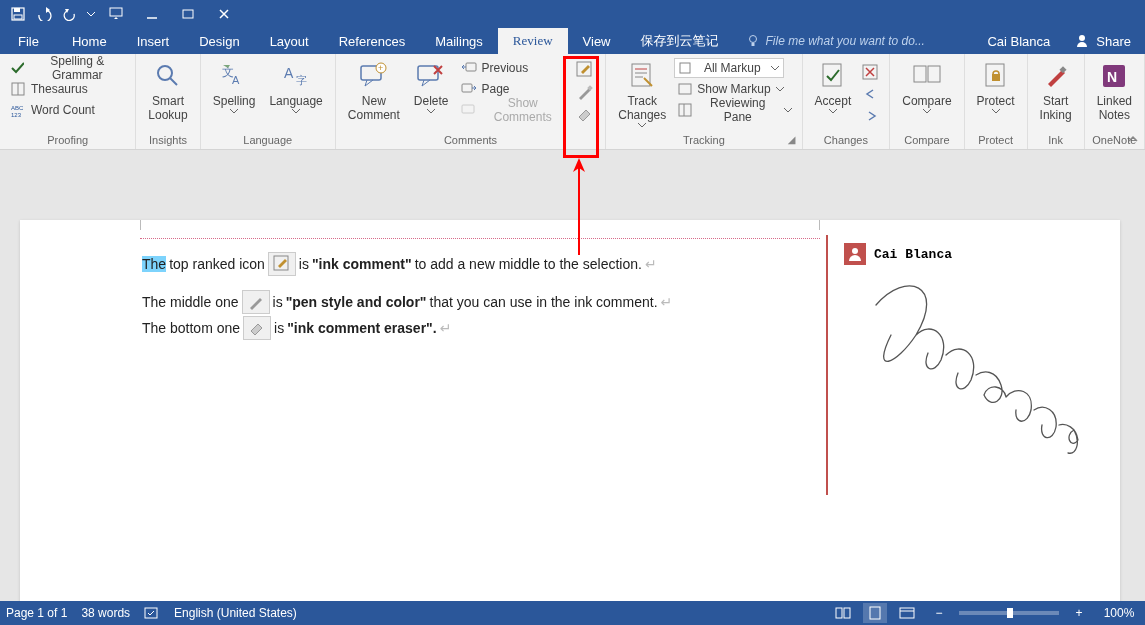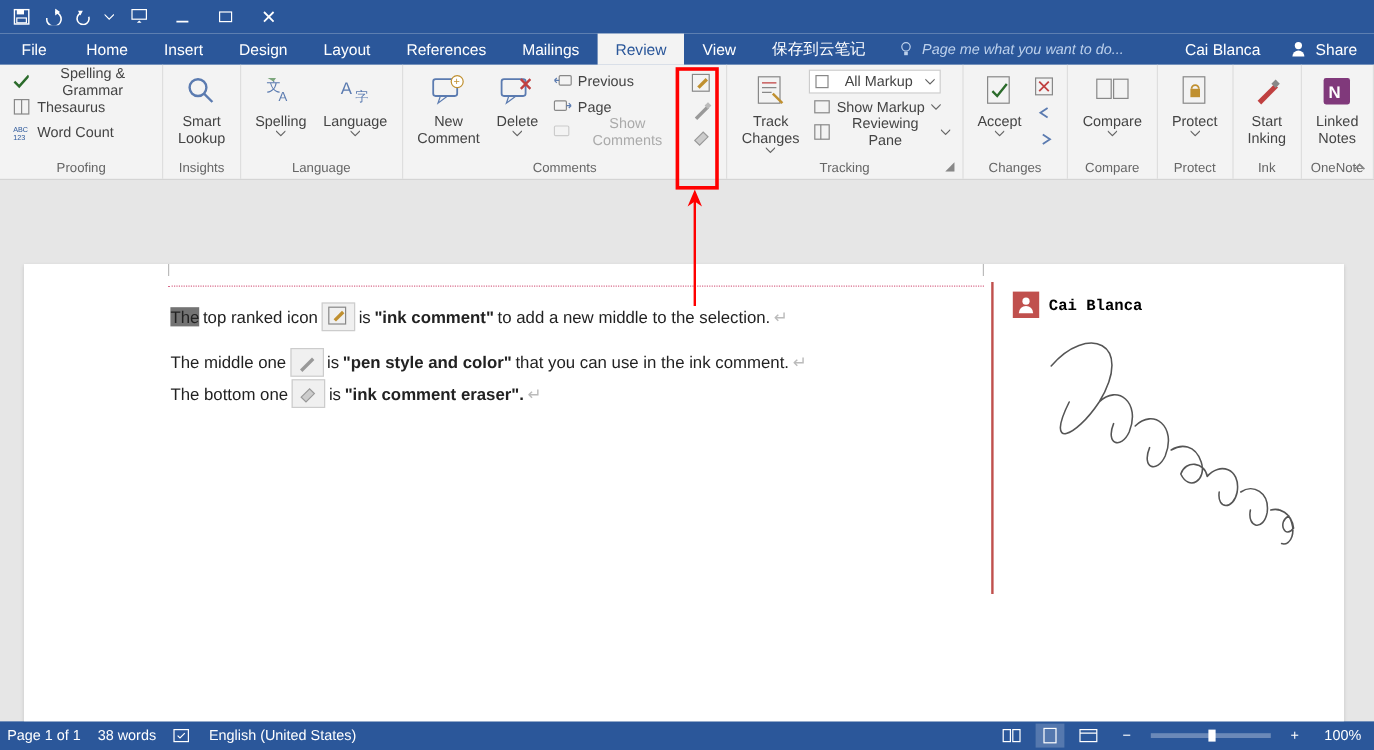--- a/index.html
+++ b/index.html
@@ -9,21 +9,21 @@
 .titlebar { height: 28px; background: #2b579a; color: #fff; display: flex; align-items: center; }
 .qat { display: flex; align-items: center; gap: 2px; padding-left: 6px; }
 .qat-btn { width: 24px; height: 24px; display: flex; align-items: center; justify-content: center; cursor: pointer; }
 .title-center { flex: 1; text-align: center; font-size: 12px; color: #e8eef7; }
 .winbtns { display: flex; }
 .winbtn { width: 36px; height: 28px; display: flex; align-items: center; justify-content: center; cursor: pointer; }
 
 
 .tabbar { height: 26px; background: #2b579a; display: flex; align-items: stretch; color: #fff; }
 .tab { padding: 0 15px; display: flex; align-items: center; font-size: 13px; cursor: pointer; }
-.tab.active { background: #f3f3f3; color: #2b579a; }
+.tab.active { background: #f3f3f3; color: #2b579a; font-family: Liberation Serif, serif; }
 .tab.file { padding-left: 18px; padding-right: 18px; }
 .tellme { color: #bdd1ec; font-size: 12px; font-style: italic; display: flex; align-items: center; padding-left: 12px; gap: 6px; }
 .spacer { flex: 1; }
 .user { padding: 0 10px; display: flex; align-items: center; font-size: 13px; }
 .share { padding: 0 14px; display: flex; align-items: center; gap: 6px; font-size: 13px; cursor: pointer; }
 
 
 .ribbon { height: 96px; background: #f3f3f3; border-bottom: 1px solid #d4d4d4; display: flex; position: relative; }
 .group { border-right: 1px solid #dedede; padding: 4px 6px 0 6px; display: flex; flex-direction: column; }
 .group-body { flex: 1; display: flex; align-items: flex-start; gap: 2px; }
@@ -42,21 +42,21 @@
 .docarea { height: 451px; background: #e6e6e6; position: relative; overflow: hidden; }
 .page { position: absolute; left: 20px; top: 70px; width: 1100px; height: 700px; background: #fff; box-shadow: 0 1px 3px rgba(0,0,0,0.15); }
 .ruler-stub { position: absolute; left: 120px; top: 0; width: 680px; height: 14px; }
 .ruler-stub::before, .ruler-stub::after { content:''; position:absolute; top:0; width:1px; height:10px; background:#bbb; }
 .ruler-stub::before{left:0} .ruler-stub::after{right:0}
 
 .comment-connector { position: absolute; left: 120px; top: 18px; width: 680px; border-top: 1px dotted #d86b8a; }
 
 .paragraph { position: absolute; left: 122px; font-size: 14px; color: #222; display: flex; align-items: center; gap: 3px; }
 .paragraph .inline-icon { width: 28px; height: 24px; background: #f0f0f0; border: 1px solid #ccc; display: inline-flex; align-items:center; justify-content:center; }
-.sel-highlight { background: #737373; }
+.sel-highlight { background: #7dd3fc; }
 
 .comment-pane { position: absolute; left: 806px; top: 15px; width: 280px; height: 260px; }
 .comment-divider { position:absolute; left:0; top:0; width:2px; height:260px; background:#c0504d; }
 .commenter { position: absolute; left: 18px; top: 8px; display: flex; align-items: center; gap: 8px; }
 .avatar { width: 22px; height: 22px; background: #c0504d; display: flex; align-items:center; justify-content:center; }
 .commenter-name { font-family: "Courier New", monospace; font-size: 13px; font-weight: bold; }
 .ink-signature { position: absolute; left: 30px; top: 40px; }
 
 
 .arrow-svg { position: absolute; pointer-events: none; z-index: 40; }
@@ -135,21 +135,21 @@
   <div class="tab">References</div>
   <div class="tab">Mailings</div>
   <div class="tab active">Review</div>
   <div class="tab">View</div>
   <div class="tab">保存到云笔记</div>
   <div class="tellme">
     <svg width="14" height="14">
         <circle cx="7" cy="5" r="3.5" fill="none" stroke="#bdd1ec"></circle>
         <rect x="5.5" y="9" width="3" height="3" fill="#bdd1ec"></rect>
       </svg>
-    <span>Page me what you want to do...</span>
+    <span>File me what you want to do...</span>
   </div>
   <div class="spacer"></div>
   <div class="user">Cai Blanca</div>
   <div class="share">
     <svg width="16" height="16">
         <circle cx="8" cy="5" r="3" fill="#fff"></circle>
         <path d="M3 14 A5 5 0 0 1 13 14" fill="#fff"></path>
       </svg>
     <span>Share</span>
   </div>

